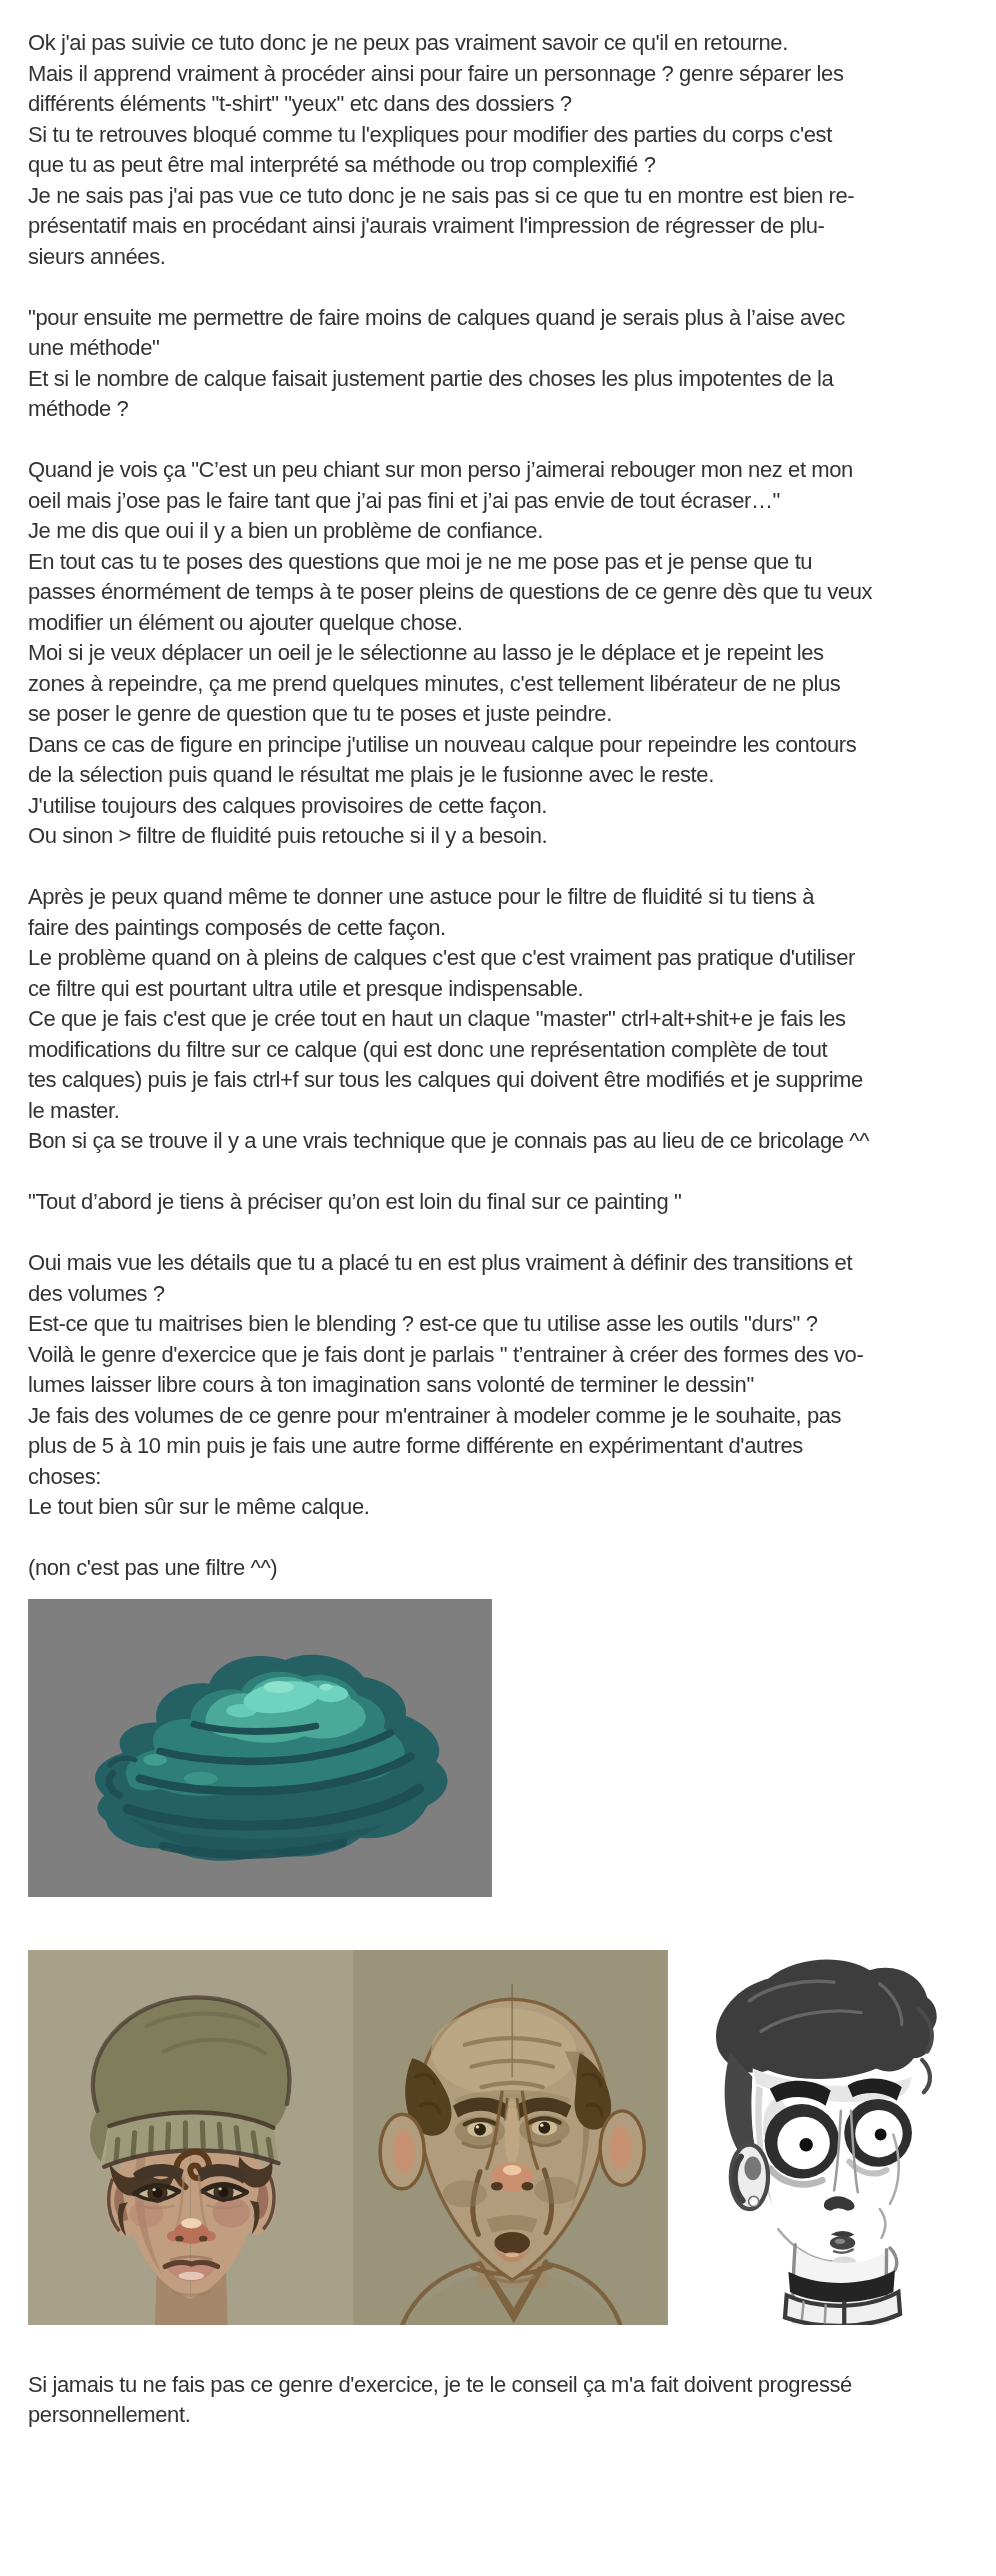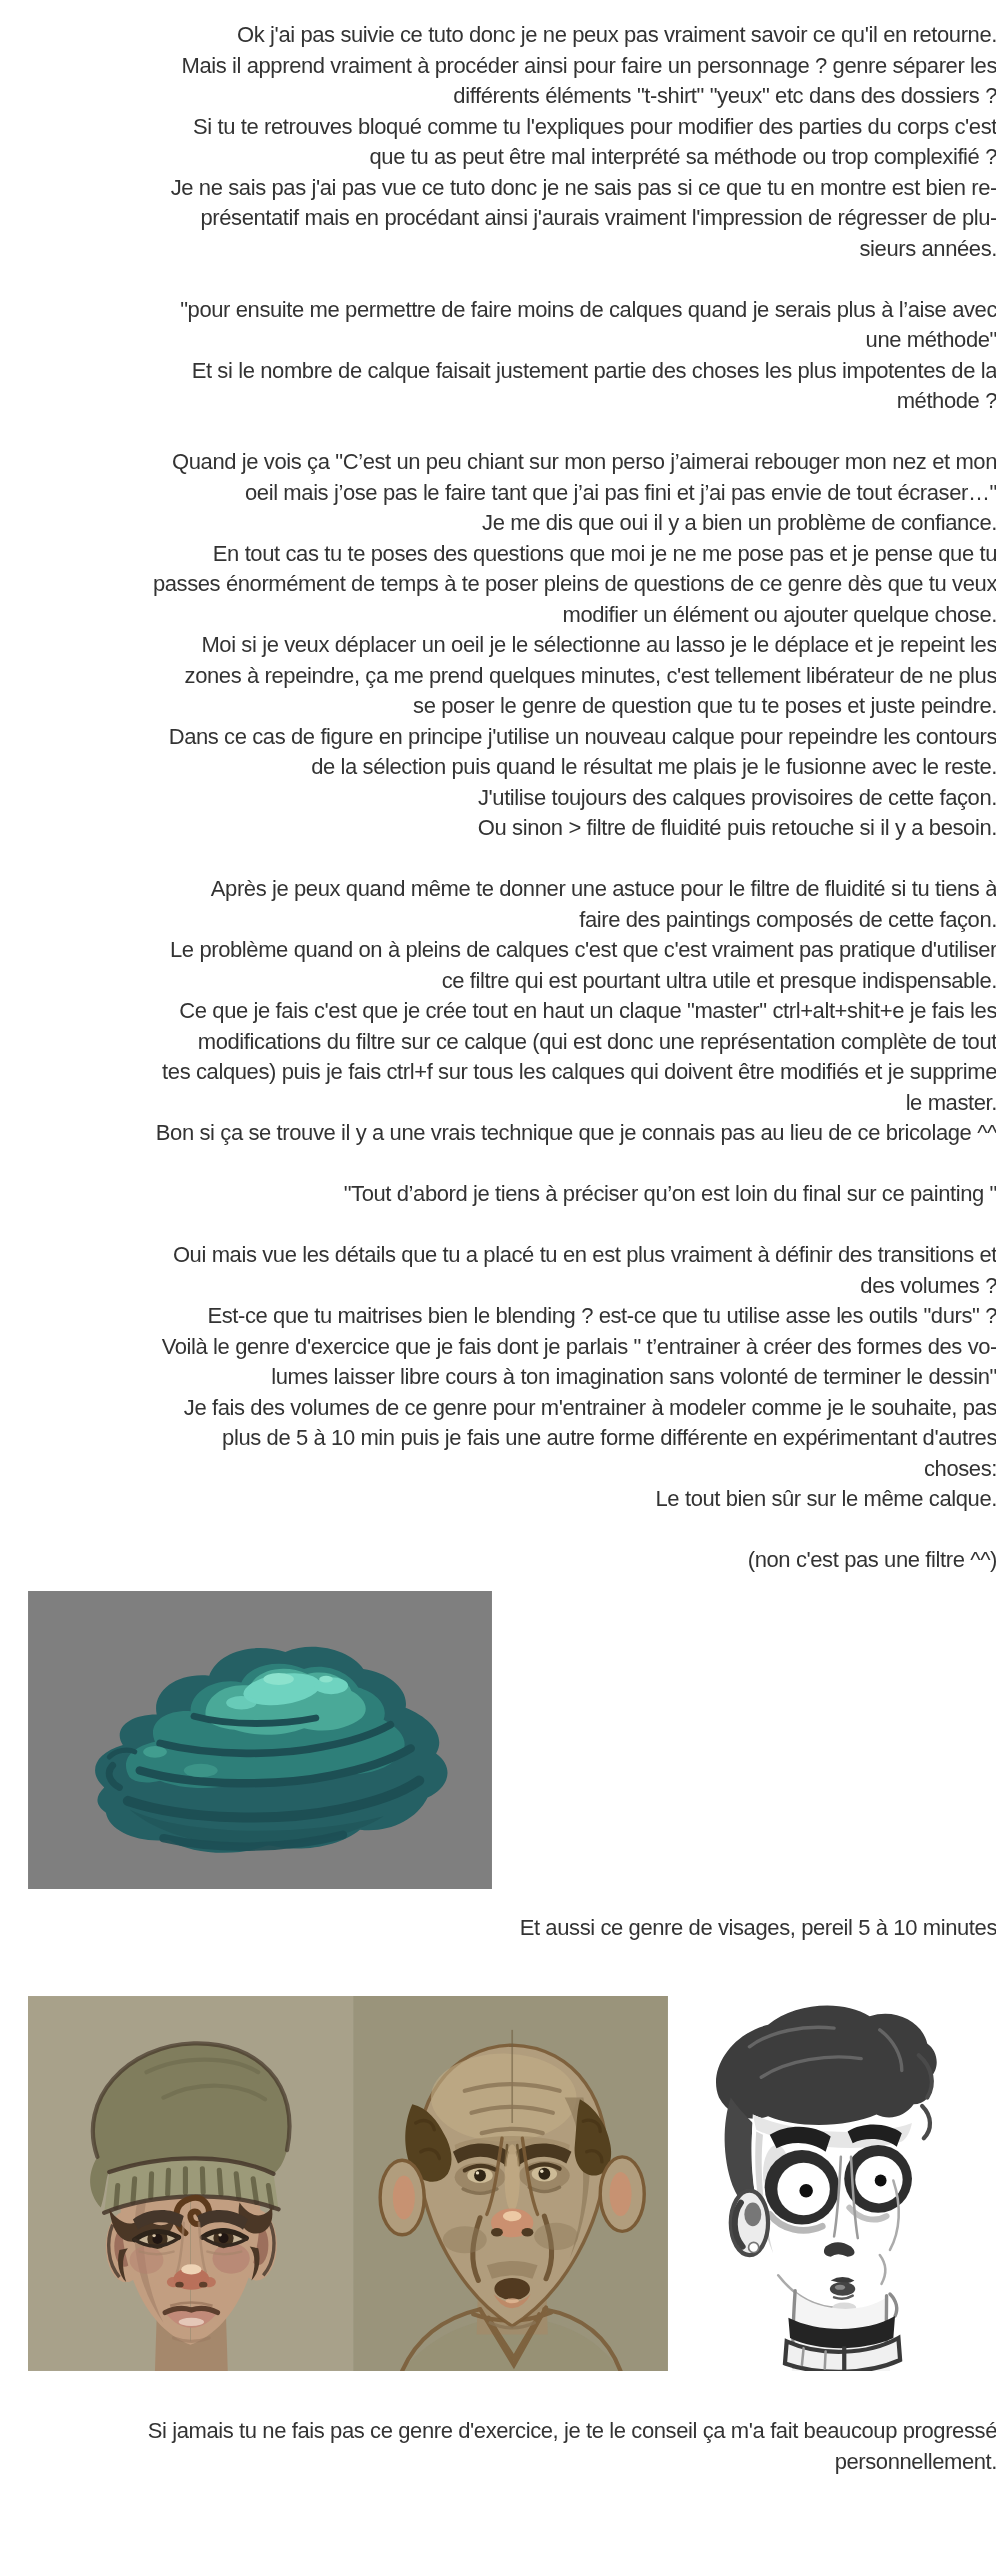--- a/index.html
+++ b/index.html
@@ -12,21 +12,21 @@
     --dark2:#4e3a22; --shade2:#8a7557;
     --ink3:#2e2e2e;
   }
   html,body{margin:0;padding:0;}
   body{
     width:997px; min-height:2576px; background:var(--page-bg);
     font-family:"Liberation Sans","DejaVu Sans",sans-serif;
     color:var(--text);
     font-size:22px; line-height:30.5px; letter-spacing:-0.4px;
   }
-  .content{ padding:20px 0 68px 28px;text-align:right; }
+  .content{ padding:28px 0 68px 28px; }
   p.blk{ margin:0 0 30.5px 0; white-space:pre; }
   p.blk.tight{ margin-bottom:15.3px; }
   figure{ margin:0; padding:0; display:block; }
   .fig-blob{ width:464px; height:298px; }
   .caption{ margin:24px 0 0 0; white-space:pre; }
   .fig-faces{ margin-top:53px; display:flex; flex-direction:row; }
   .closing{ margin:45px 0 0 0; white-space:pre; }
   svg{ display:block; }
 </style>
 </head>
@@ -99,21 +99,20 @@
         <path stroke-width="8" d="M196 148 C240 160 300 158 340 150"></path>
         <path stroke-width="8" d="M108 232 C96 226 92 214 100 206"></path>
         <path stroke-width="6" d="M96 196 C104 188 118 186 126 190"></path>
         <path stroke-width="10" opacity="0.9" d="M160 292 C220 306 300 306 372 288"></path>
       </g>
       <ellipse cx="150" cy="190" rx="14" ry="7" fill="var(--teal-light)" opacity="0.7"></ellipse>
       <ellipse cx="204" cy="212" rx="20" ry="8" fill="var(--teal-light)" opacity="0.5"></ellipse>
     </svg>
   </figure>
 
-  <p class="caption">Et aussi ce genre de visages, pereil 5 à 10 minutes</p>
 
   <figure class="fig-faces">
 
     <svg width="325" height="375" viewBox="0 0 384 443">
       <rect width="384" height="443" fill="var(--panel1-bg)"></rect>
       <path d="M152 380 L150 443 L236 443 L234 380 Z" fill="#a5886c"></path>
       <ellipse cx="116" cy="296" rx="24" ry="42" fill="var(--skin1)"></ellipse>
       <ellipse cx="114" cy="296" rx="12" ry="24" fill="#9c6f5c"></ellipse>
       <path d="M100 270 C92 290 94 316 108 332" stroke="var(--ink1)" stroke-width="4" fill="none" opacity="0.8"></path>
       <ellipse cx="270" cy="294" rx="24" ry="42" fill="var(--skin1)"></ellipse>
@@ -321,17 +320,17 @@
       <path d="M140 408 C180 426 236 424 272 404 L274 430 C234 448 178 448 138 434 Z" fill="#f0f0f0" stroke="#3a3a3a" stroke-width="5"></path>
       <line x1="208" y1="414" x2="208" y2="443" stroke="#3a3a3a" stroke-width="5"></line>
       <g stroke="#9a9a9a" stroke-width="3" stroke-linecap="round">
         <line x1="160" y1="416" x2="158" y2="436"></line>
           <line x1="186" y1="420" x2="185" y2="440"></line>
       </g>
     </svg>
 
   </figure>
 
-  <p class="closing">Si jamais tu ne fais pas ce genre d'exercice, je te le conseil ça m'a fait beaucoup progressé
+  <p class="closing">Si jamais tu ne fais pas ce genre d'exercice, je te le conseil ça m'a fait doivent progressé
 personnellement.</p>
 
 </div>
 
 
 </body></html>

